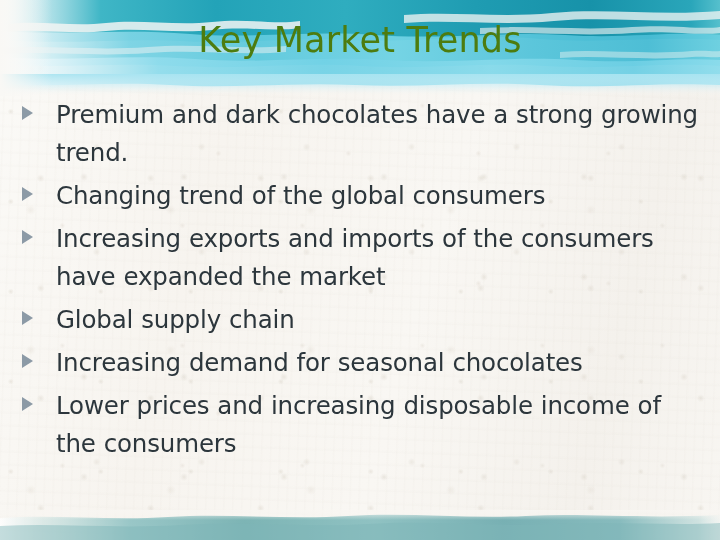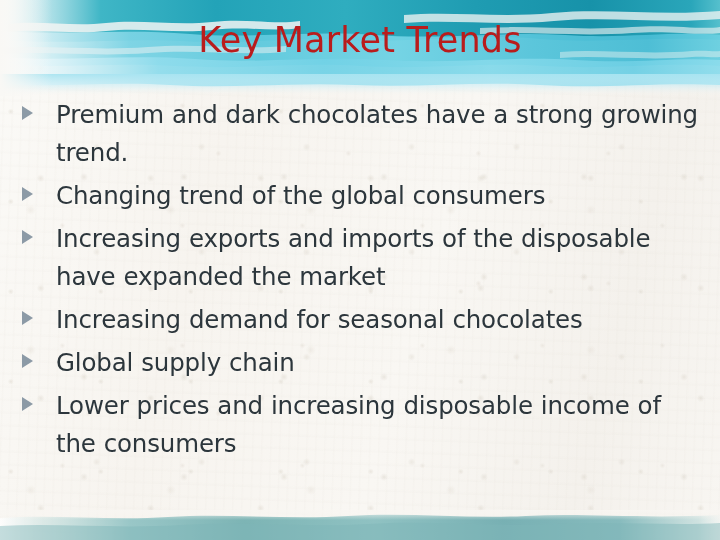--- a/index.html
+++ b/index.html
@@ -91,21 +91,21 @@
     position: absolute;
     left: 0;
     top: 18px;
     width: 720px;
     text-align: center;
     z-index: 4;
     font-family: "DejaVu Sans", sans-serif;
     font-size: 35px;
     font-weight: 400;
     letter-spacing: 0.2px;
-    color: #b91c1c;
+    color: #4d7c0f;
     line-height: 44px;
     white-space: nowrap;
   }
 
   
   .bullet-list {
     position: absolute;
     left: 0;
     top: 96px;
     width: 720px;
@@ -232,29 +232,29 @@
     <li class="bullet-item">
       <span class="bullet-marker"></span>
       <span class="bullet-text">Premium and dark chocolates have a strong growing trend.</span>
     </li>
     <li class="bullet-item">
       <span class="bullet-marker"></span>
       <span class="bullet-text">Changing trend of the global consumers</span>
     </li>
     <li class="bullet-item">
       <span class="bullet-marker"></span>
-      <span class="bullet-text">Increasing exports and imports of the disposable have expanded the market</span>
+      <span class="bullet-text">Increasing exports and imports of the consumers have expanded the market</span>
+    </li>
+    <li class="bullet-item">
+      <span class="bullet-marker"></span>
+      <span class="bullet-text">Global supply chain</span>
     </li>
     <li class="bullet-item">
       <span class="bullet-marker"></span>
       <span class="bullet-text">Increasing demand for seasonal chocolates</span>
-    </li>
-    <li class="bullet-item">
-      <span class="bullet-marker"></span>
-      <span class="bullet-text">Global supply chain</span>
     </li>
     <li class="bullet-item">
       <span class="bullet-marker"></span>
       <span class="bullet-text">Lower prices and increasing disposable income of the consumers</span>
     </li>
   </ul>
 
   <div class="footer-band">
     <svg width="720" height="36" viewBox="0 0 720 36" xmlns="http://www.w3.org/2000/svg">
       <defs>

